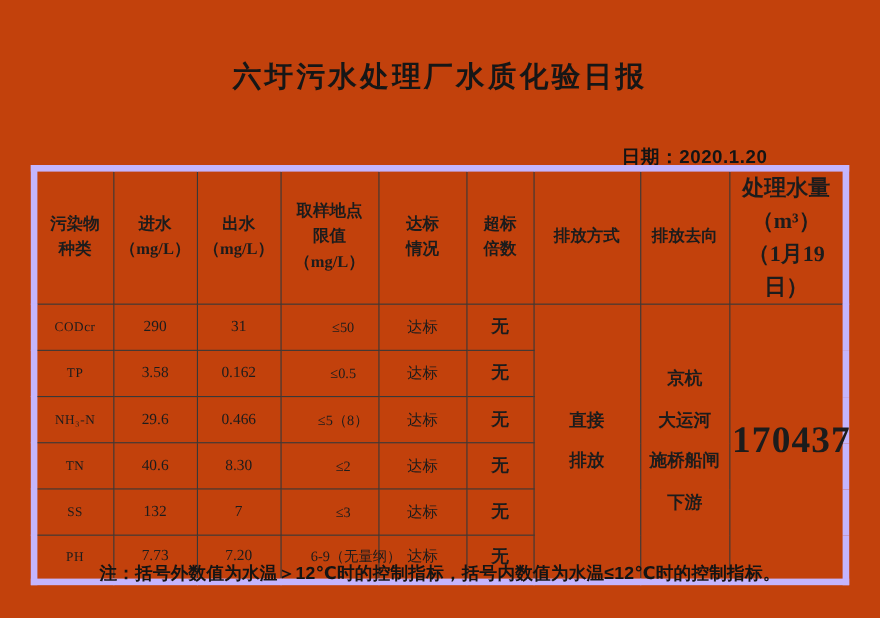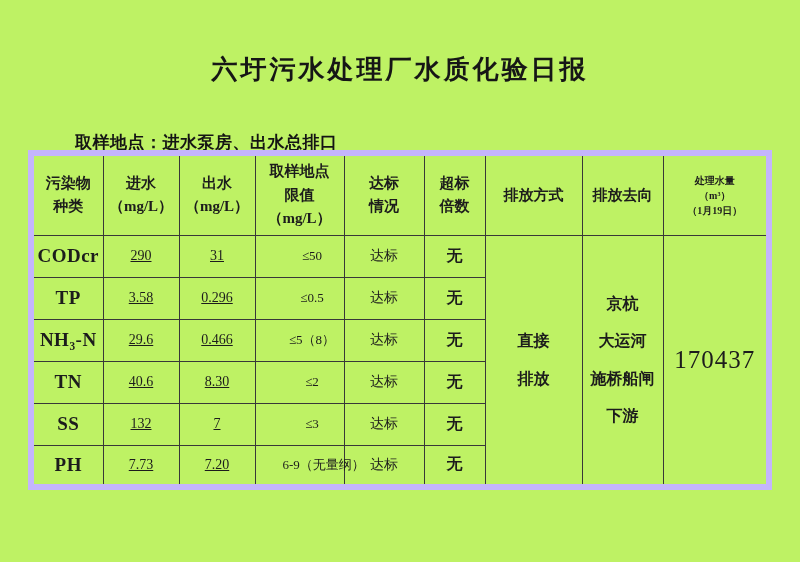--- a/index.html
+++ b/index.html
@@ -1,21 +1,21 @@
 <!DOCTYPE html>
 <html><head>
 <meta charset="utf-8">
 <style>
   * { margin: 0; padding: 0; box-sizing: border-box; }
   html, body { background: #ffffff; }
   .page {
     position: relative;
     width: 800px;
     height: 562px;
-    background: #bef264;
+    background: #c2410c;
     color: #1c1c1c;
     font-family: "Liberation Sans", "DejaVu Sans", sans-serif;
     overflow: hidden;
   }
   .report-title {
     position: absolute;
     top: 52px;
     left: 0;
     width: 100%;
     text-align: center;
@@ -69,37 +69,37 @@
     color: #1c1c1c;
   }
   .report-table thead tr { height: 82px; }
   .report-table tbody tr { height: 42px; }
   th.hdr {
     font-size: 15px;
     font-weight: bold;
     line-height: 1.55;
     white-space: pre-line;
   }
-  th.hdr-volume { font-size: 10px; line-height: 1.5; }
-  td.cell-pollutant { font-weight: bold; font-size: 19px; letter-spacing: 0.5px; }
-  td.cell-num { font-size: 14px; text-decoration: underline; }
+  th.hdr-volume { font-size: 20px; line-height: 1.5; }
+  td.cell-pollutant { font-weight: normal; font-size: 12px; letter-spacing: 0.5px; }
+  td.cell-num { font-size: 14px; }
   td.cell-limit { font-size: 13px; white-space: nowrap; padding-left: 27px; }
   td.cell-status { font-size: 14px; }
   td.cell-exceed { font-size: 16px; font-weight: bold; }
   td.cell-merged-text {
     font-size: 16px;
     font-weight: bold;
     line-height: 2.35;
     white-space: pre-line;
     font-family: Liberation Serif, serif;
   }
   td.cell-volume {
-    font-size: 25px;
+    font-size: 34px;
     letter-spacing: 1px;
-    font-weight: normal;
+    font-weight: bold;
   }
   .footnote {
     position: absolute;
     top: 511px;
     left: 0;
     width: 100%;
     text-align: center;
     font-size: 16px;
     font-weight: 600;
     color: #141414;
@@ -108,21 +108,21 @@
   }
 </style>
 </head>
 <body>
 
 <div class="page">
 
   <div class="report-title">六圩污水处理厂水质化验日报</div>
 
   <div class="meta-row">
-    <span class="sampling-location">取样地点：进水泵房、出水总排口</span>
+    <span class="report-date">日期：2020.1.20</span>
   </div>
 
   <table class="report-table">
     <colgroup>
       <col style="width:72px">
         <col style="width:76px">
         <col style="width:76px">
       <col style="width:89px">
         <col style="width:80px">
         <col style="width:61px">
@@ -164,21 +164,21 @@
 排放</td>
         <td class="cell-merged-text" rowspan="6">京杭
 大运河
 施桥船闸
 下游</td>
         <td class="cell-volume" rowspan="6">170437</td>
       </tr>
       <tr>
         <td class="cell-pollutant">TP</td>
         <td class="cell-num">3.58</td>
-        <td class="cell-num">0.296</td>
+        <td class="cell-num">0.162</td>
         <td class="cell-limit">≤0.5</td>
         <td class="cell-status">达标</td>
         <td class="cell-exceed">无</td>
       </tr>
       <tr>
         <td class="cell-pollutant">NH₃-N</td>
         <td class="cell-num">29.6</td>
         <td class="cell-num">0.466</td>
         <td class="cell-limit">≤5（8）</td>
         <td class="cell-status">达标</td>
@@ -204,14 +204,15 @@
         <td class="cell-pollutant">PH</td>
         <td class="cell-num">7.73</td>
         <td class="cell-num">7.20</td>
         <td class="cell-limit">6-9（无量纲）</td>
         <td class="cell-status">达标</td>
         <td class="cell-exceed">无</td>
       </tr>
     </tbody>
   </table>
 
+  <div class="footnote">注：括号外数值为水温＞12℃时的控制指标，括号内数值为水温≤12℃时的控制指标。</div>
 
 </div>
 
 </body></html>

